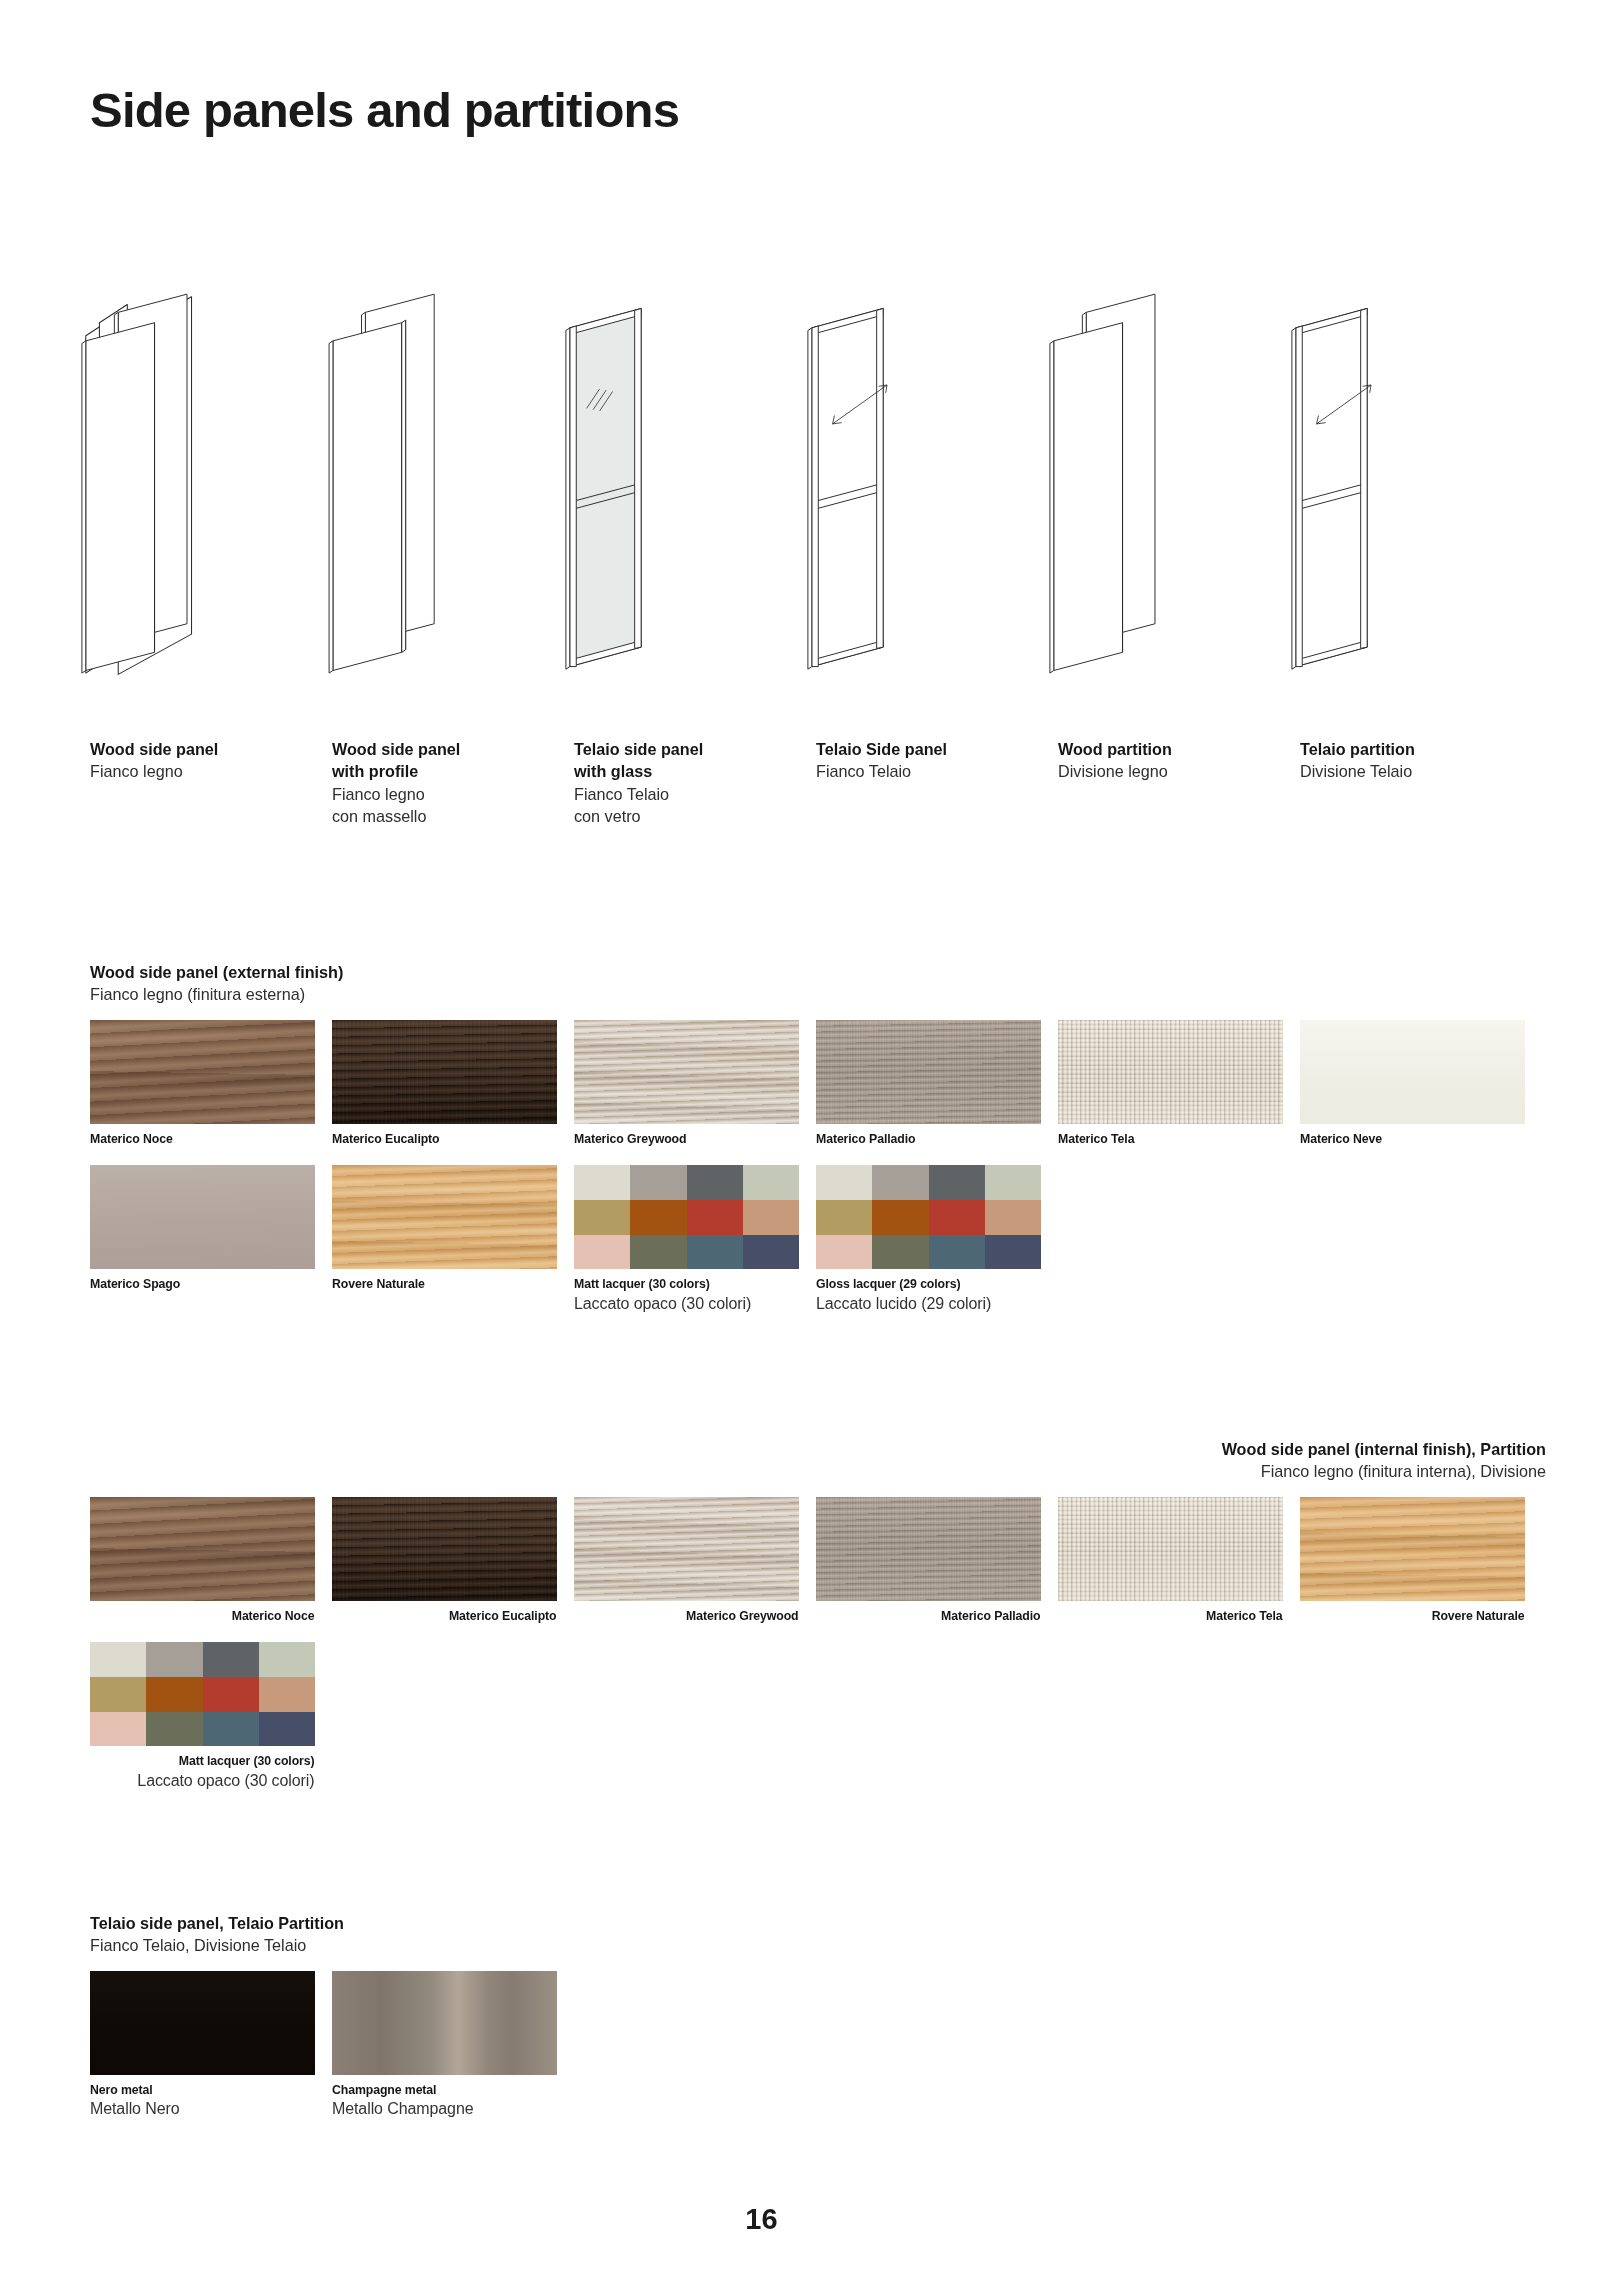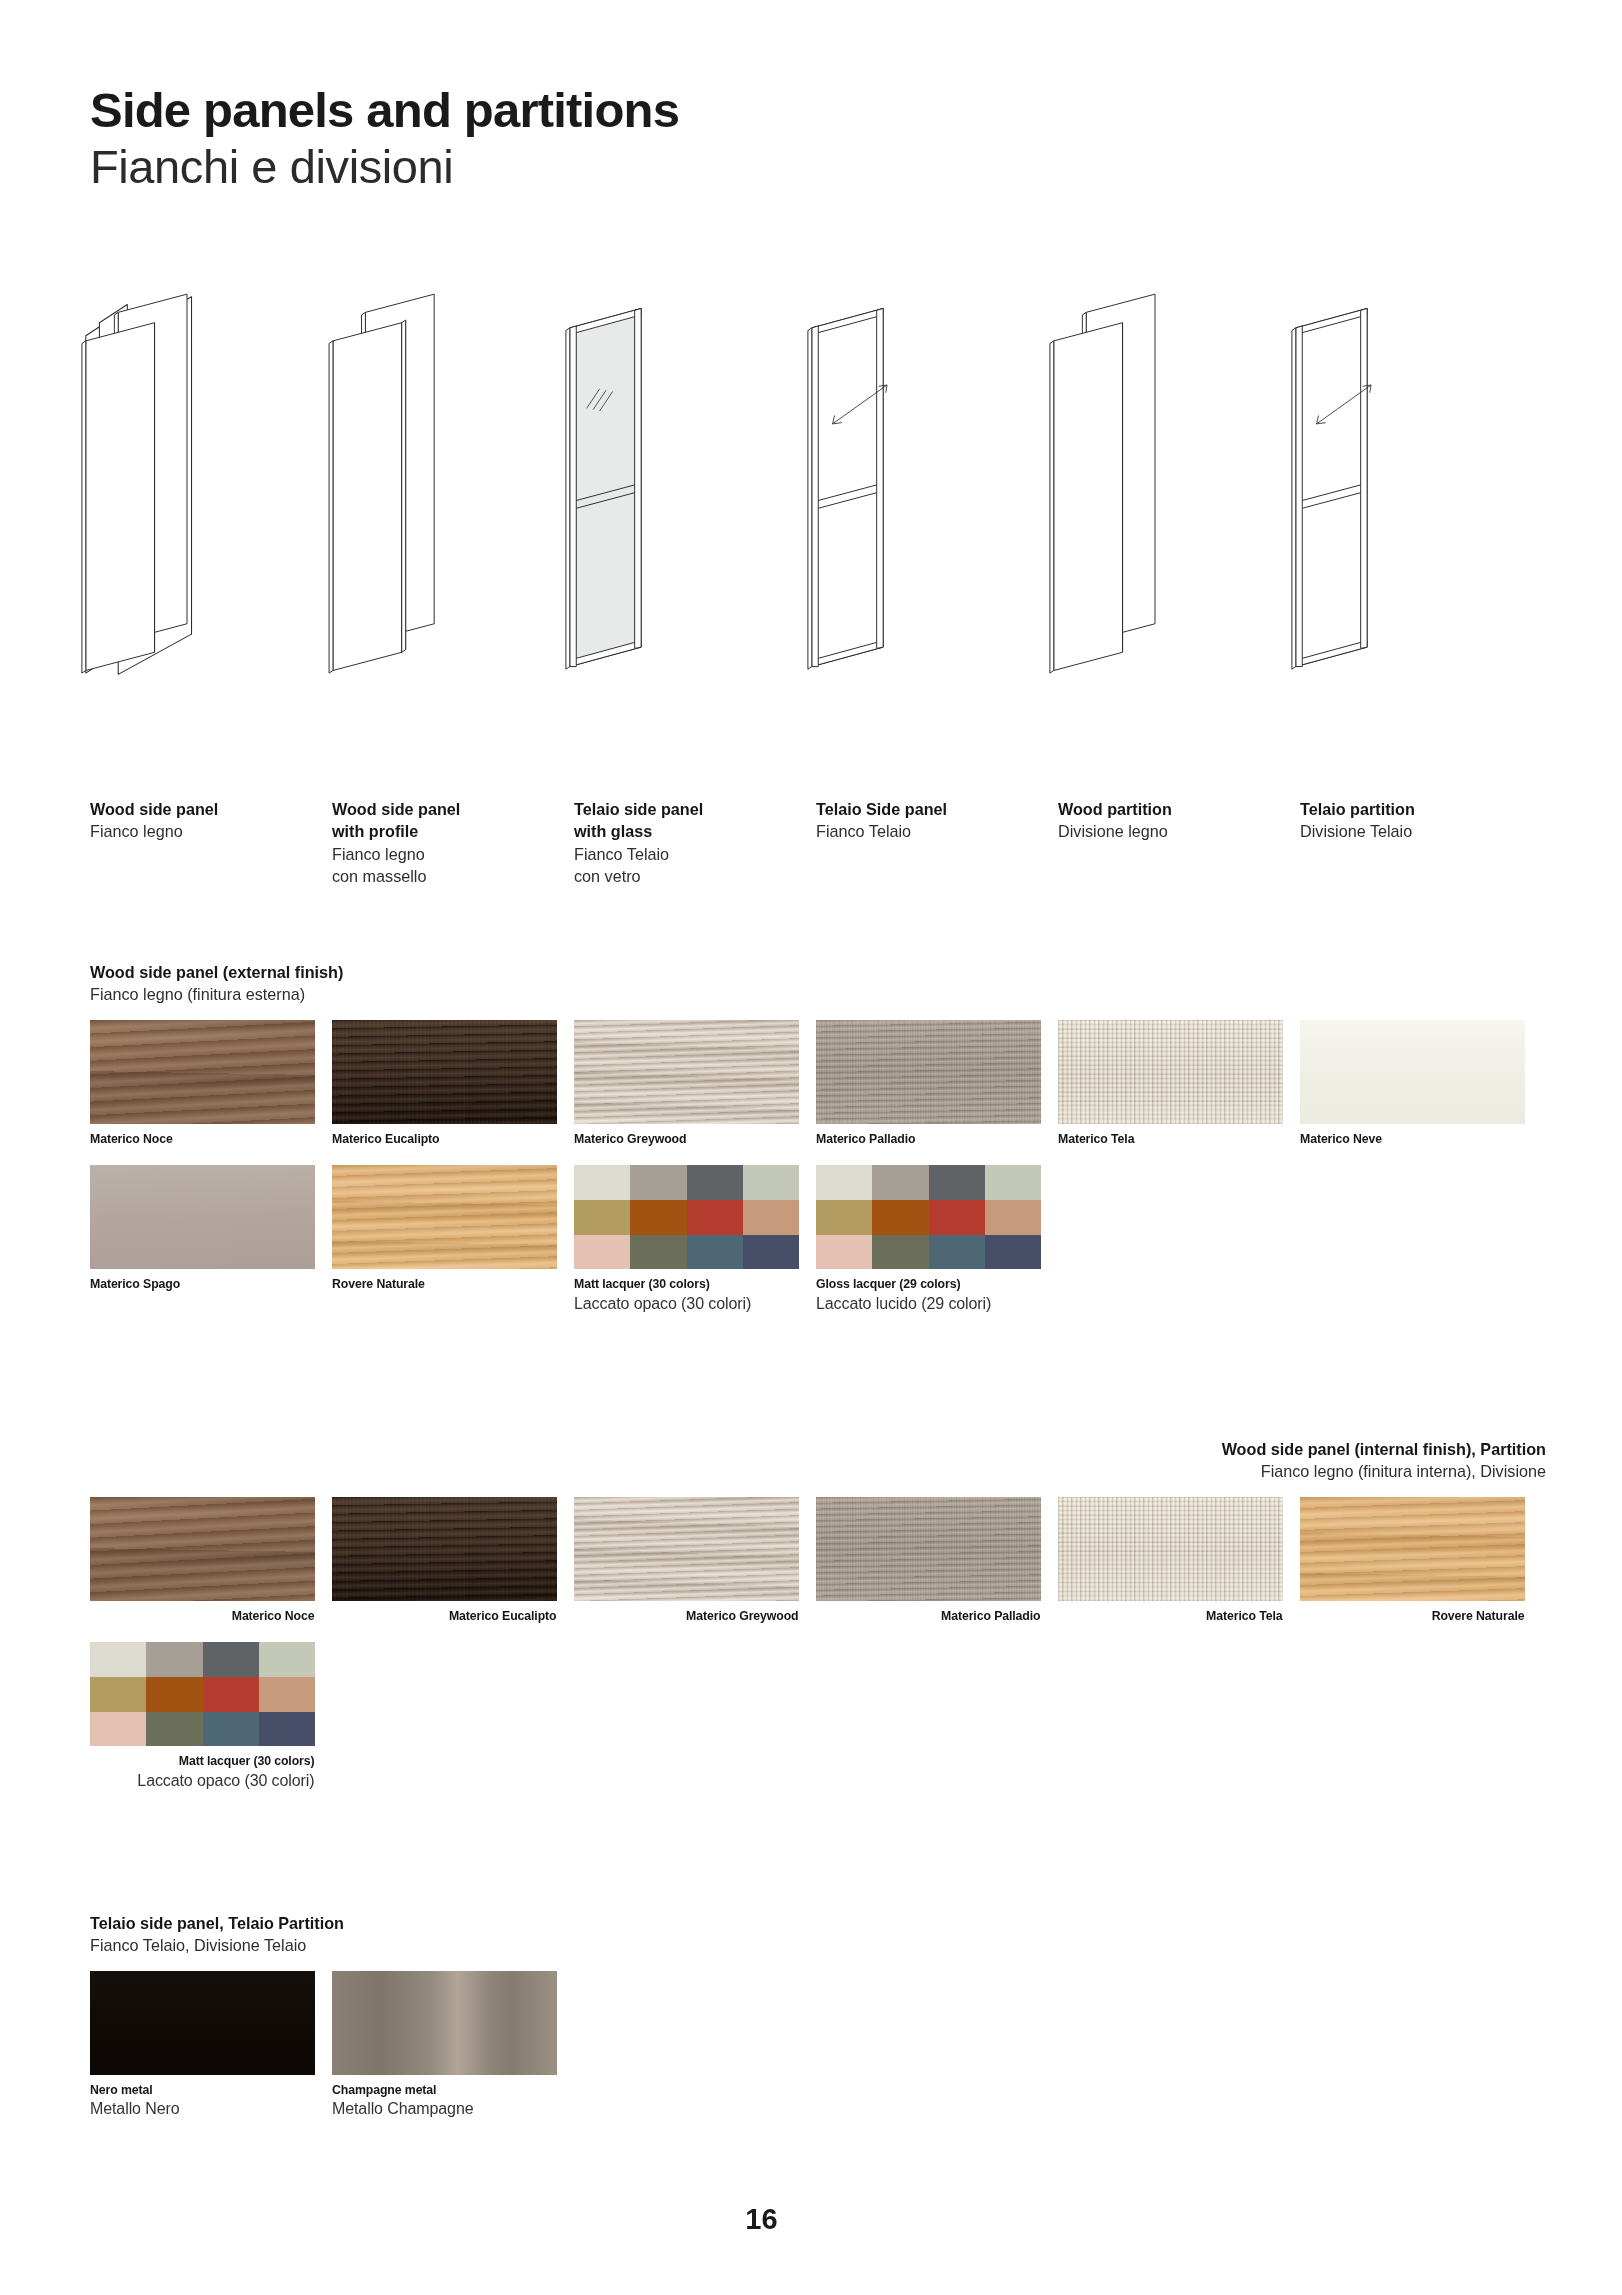--- a/index.html
+++ b/index.html
@@ -56,21 +56,21 @@
     width: 242px;
     height: 416px;
     position: relative;
   }
   .drawing-cell svg { display: block; }
 
   
   .captions {
     position: absolute;
     left: 90px;
-    top: 798px;
+    top: 738px;
     width: 1456px;
     display: flex;
   }
   .caption-cell {
     width: 242px;
     padding-right: 17px;
   }
   .cap-en {
     font-size: 16.2px;
     font-weight: bold;
@@ -210,21 +210,20 @@
     background-image: linear-gradient(170deg, #838a90 0%, #787f86 55%, #71787e 100%);
   }
 </style>
 </head>
 <body>
 
 <div class="page">
 
   <div class="title-block">
     <div class="title-en">Side panels and partitions</div>
-    <div class="title-it">Fianchi e divisioni</div>
   </div>
 
   <div class="drawings">
 
     <div class="drawing-cell">
       <svg width="242" height="416" viewBox="0 0 373 640" fill="none" stroke="#2b2b2b" stroke-width="1.6" stroke-linejoin="round">
         <polygon points="12,76 55,48 55,568 12,596" fill="#ffffff"></polygon>
         <polygon points="55,48 62,44 62,564 55,568" fill="#ffffff"></polygon>
         <polygon points="62,44 175,-18 175,502 62,564" fill="#ffffff" transform="translate(0,34)"></polygon>
         <g transform="translate(0,0)">

